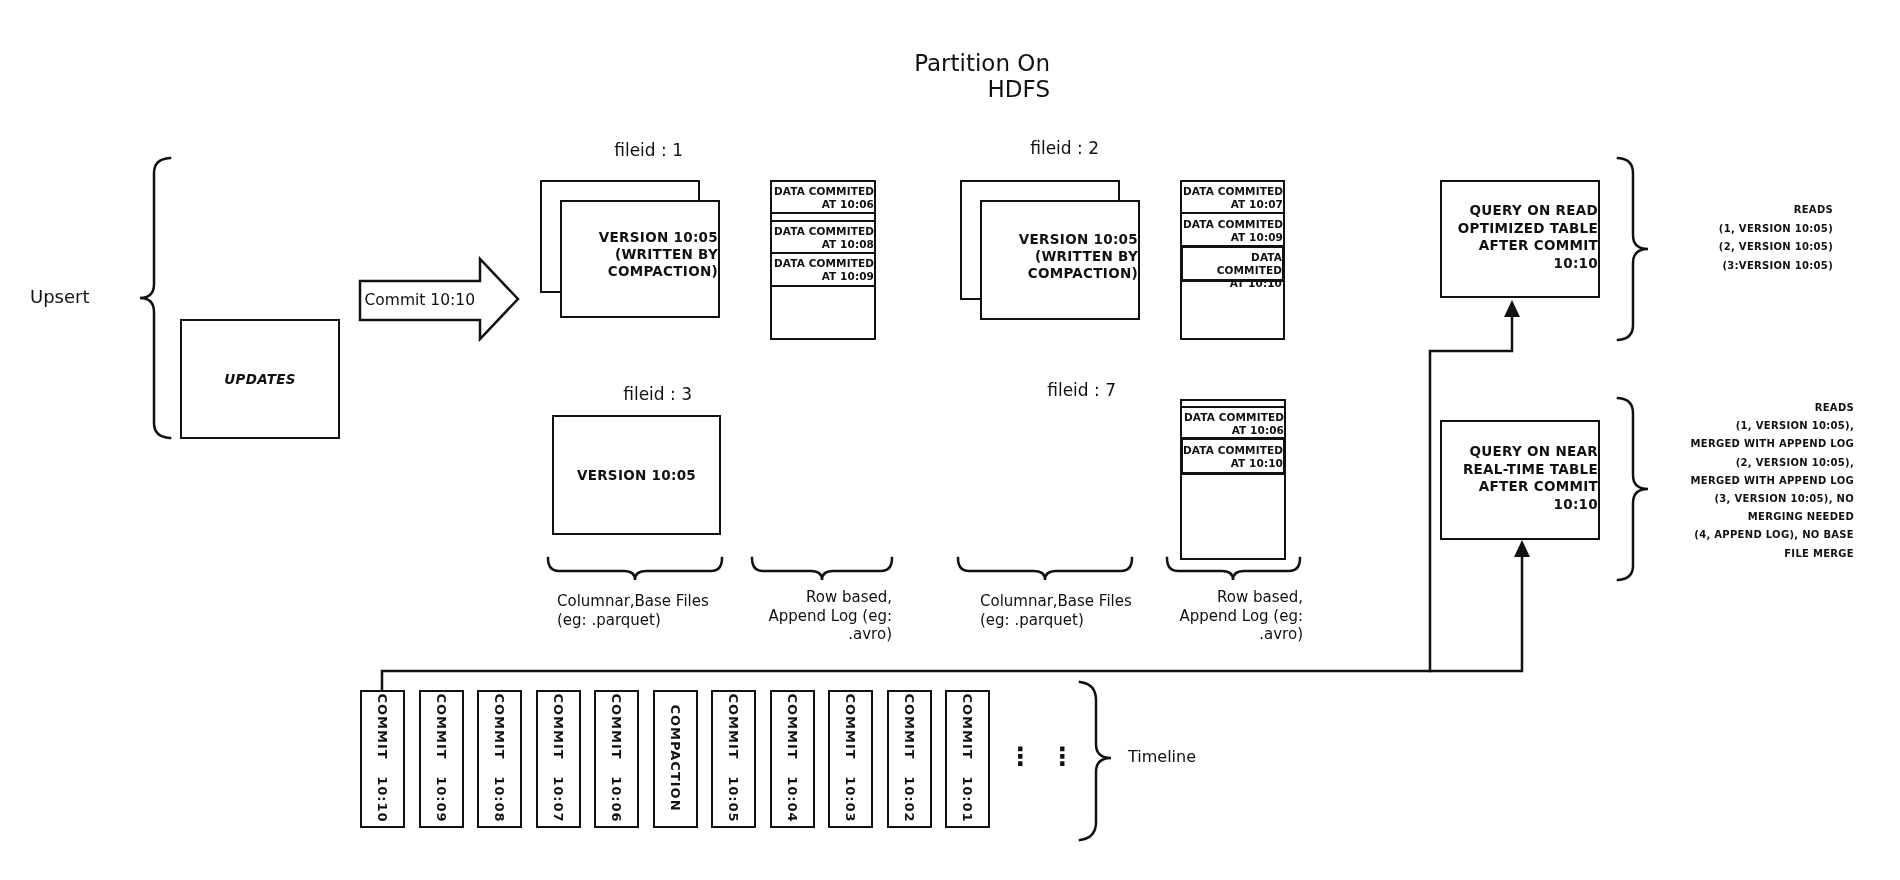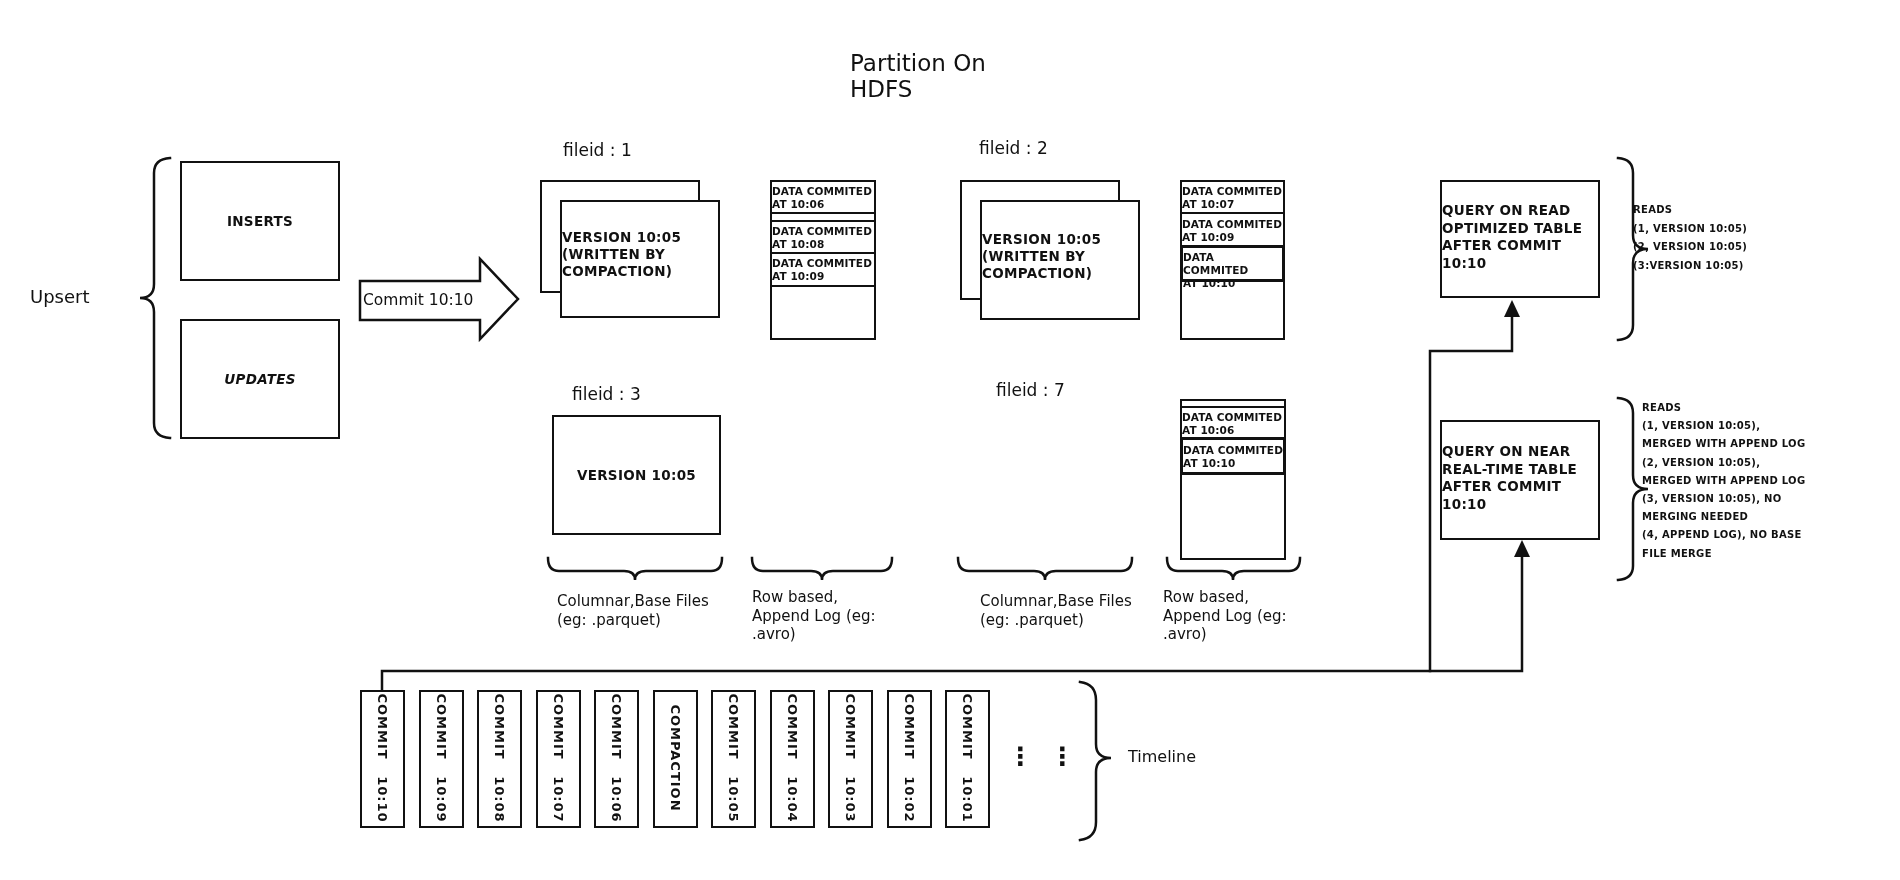--- a/index.html
+++ b/index.html
@@ -1,21 +1,21 @@
 <!DOCTYPE html>
 <html><head>
 <meta charset="utf-8">
 <style>
   html,body{margin:0;padding:0;background:#fff;}
   #canvas{position:relative;width:1900px;height:880px;background:#fff;overflow:hidden;
           font-family:"DejaVu Sans",sans-serif;color:#111;}
   svg.layer{position:absolute;left:0;top:0;}
   .box{position:absolute;border:2.5px solid #111;background:#fff;box-sizing:border-box;}
   .lbl{position:absolute;color:#111;}
-  .c{text-align:left;}
+  .c{text-align:right;}
   .b{font-weight:bold;letter-spacing:.3px;}
   .pre{white-space:pre-line;}
   .bt{font-size:13.5px;line-height:17px;}
   .cellt{font-size:10.5px;line-height:13px;letter-spacing:.1px;border-radius:10px;}
   .fid{font-size:17px;}
   .flexc{display:flex;align-items:center;justify-content:center;}
   .reads{font-size:10px;line-height:18.5px;}
   .bracelab{font-size:15px;line-height:18.5px;}
   .tl-box{position:absolute;top:690px;width:45px;height:138px;border:2.5px solid #111;
           background:#fff;box-sizing:border-box;}
@@ -51,23 +51,20 @@
 
     <polygon fill="#111" points="1512,300 1504,317 1520,317"></polygon>
     <polygon fill="#111" points="1522,540 1514,557 1530,557"></polygon>
 
     <polygon fill="#fff" stroke="#111" stroke-width="2.5" points="360,281 480,281 480,259 518,299 480,339 480,320 360,320"></polygon>
   </svg>
 
   <div class="lbl c" style="left:850px;top:50px;width:200px;font-size:23px;">Partition On HDFS</div>
 
   <div class="lbl" style="left:30px;top:286px;font-size:18px;">Upsert</div>
-  <div class="box flexc" style="left:180px;top:161px;width:160px;height:120px;">
-    <span class="b bt">INSERTS</span>
-  </div>
   <div class="box flexc" style="left:180px;top:319px;width:160px;height:120px;font-style:italic;">
     <span class="b bt">UPDATES</span>
   </div>
   <div class="lbl c" style="left:363px;top:287px;width:112px;height:26px;line-height:26px;font-size:15.5px;">Commit 10:10</div>
 
   <div class="lbl c fid" style="left:563px;top:140px;width:120px;">fileid : 1</div>
   <div class="box" style="left:540px;top:180px;width:160px;height:113px;"></div>
   <div class="box c" style="left:560px;top:200px;width:160px;height:118px;">
     <div class="b bt pre" style="padding-top:27px;">VERSION 10:05
 (WRITTEN BY

